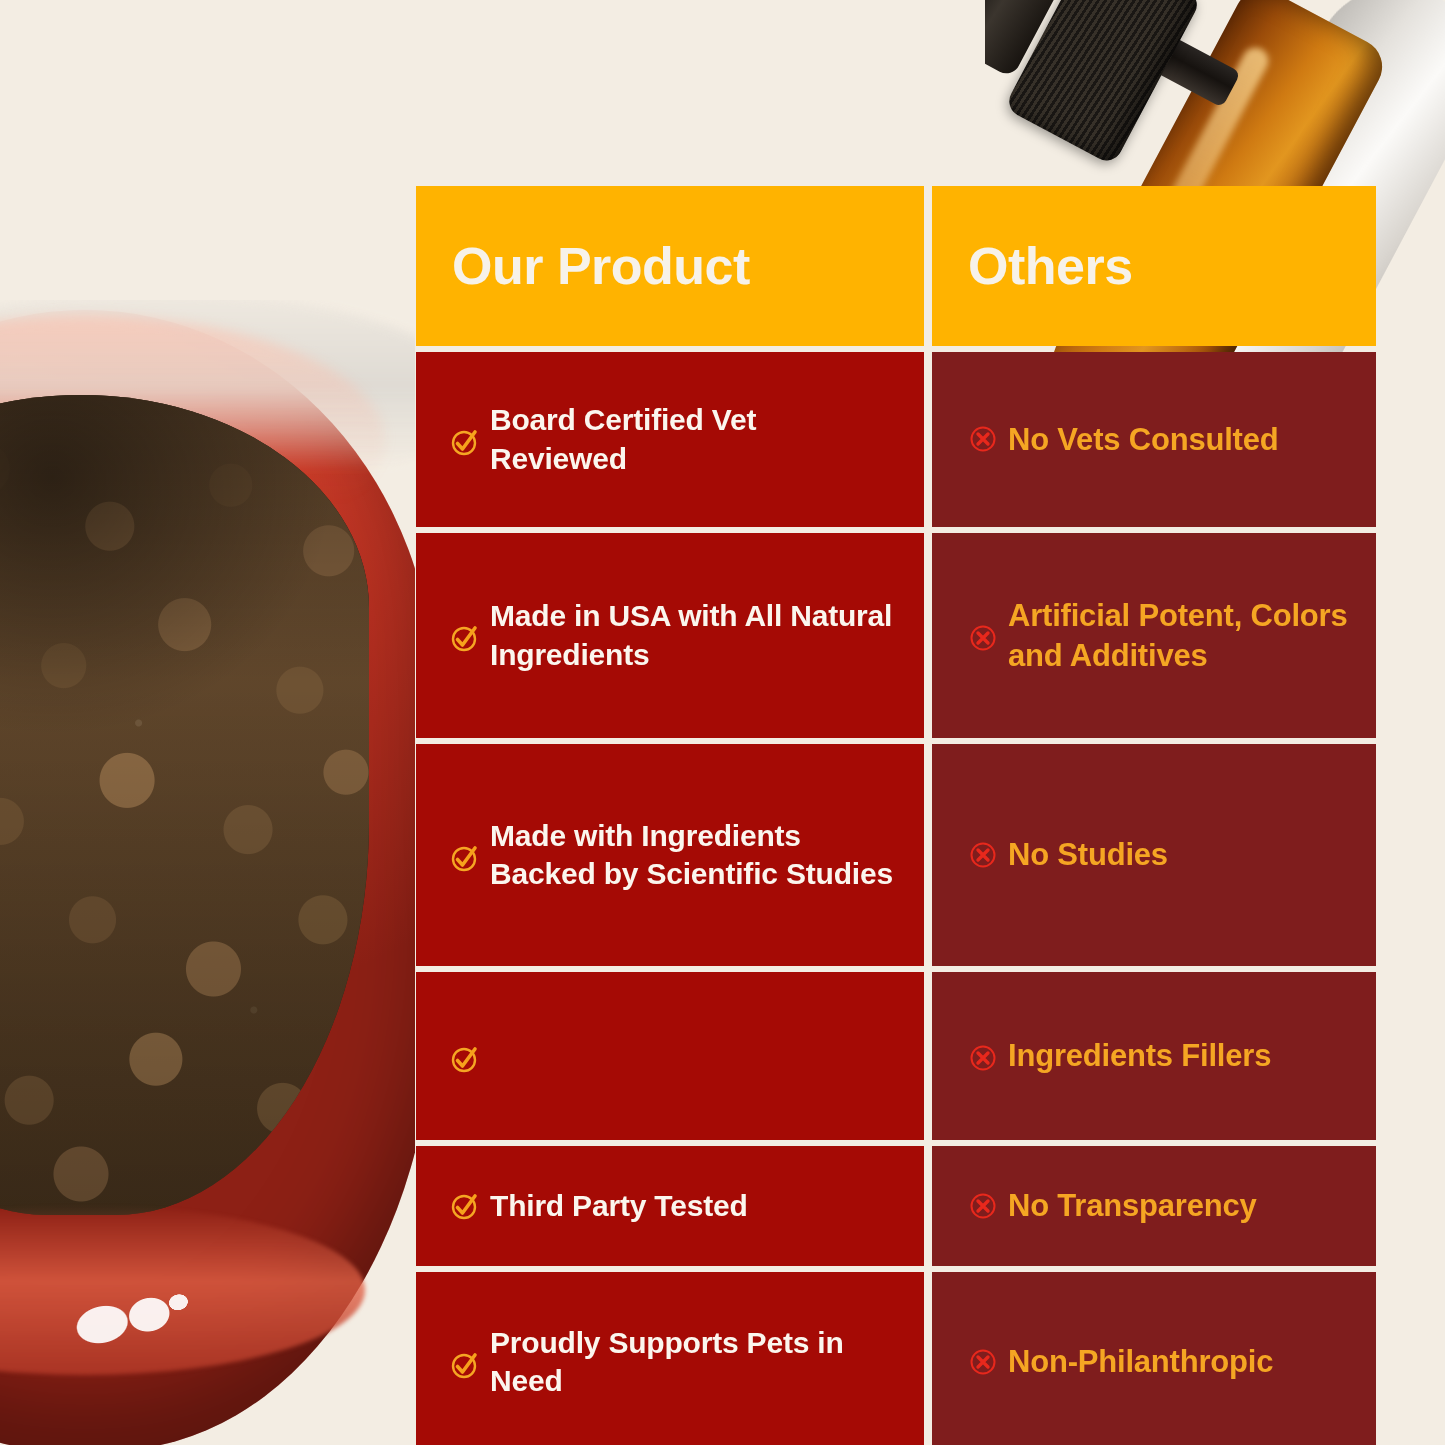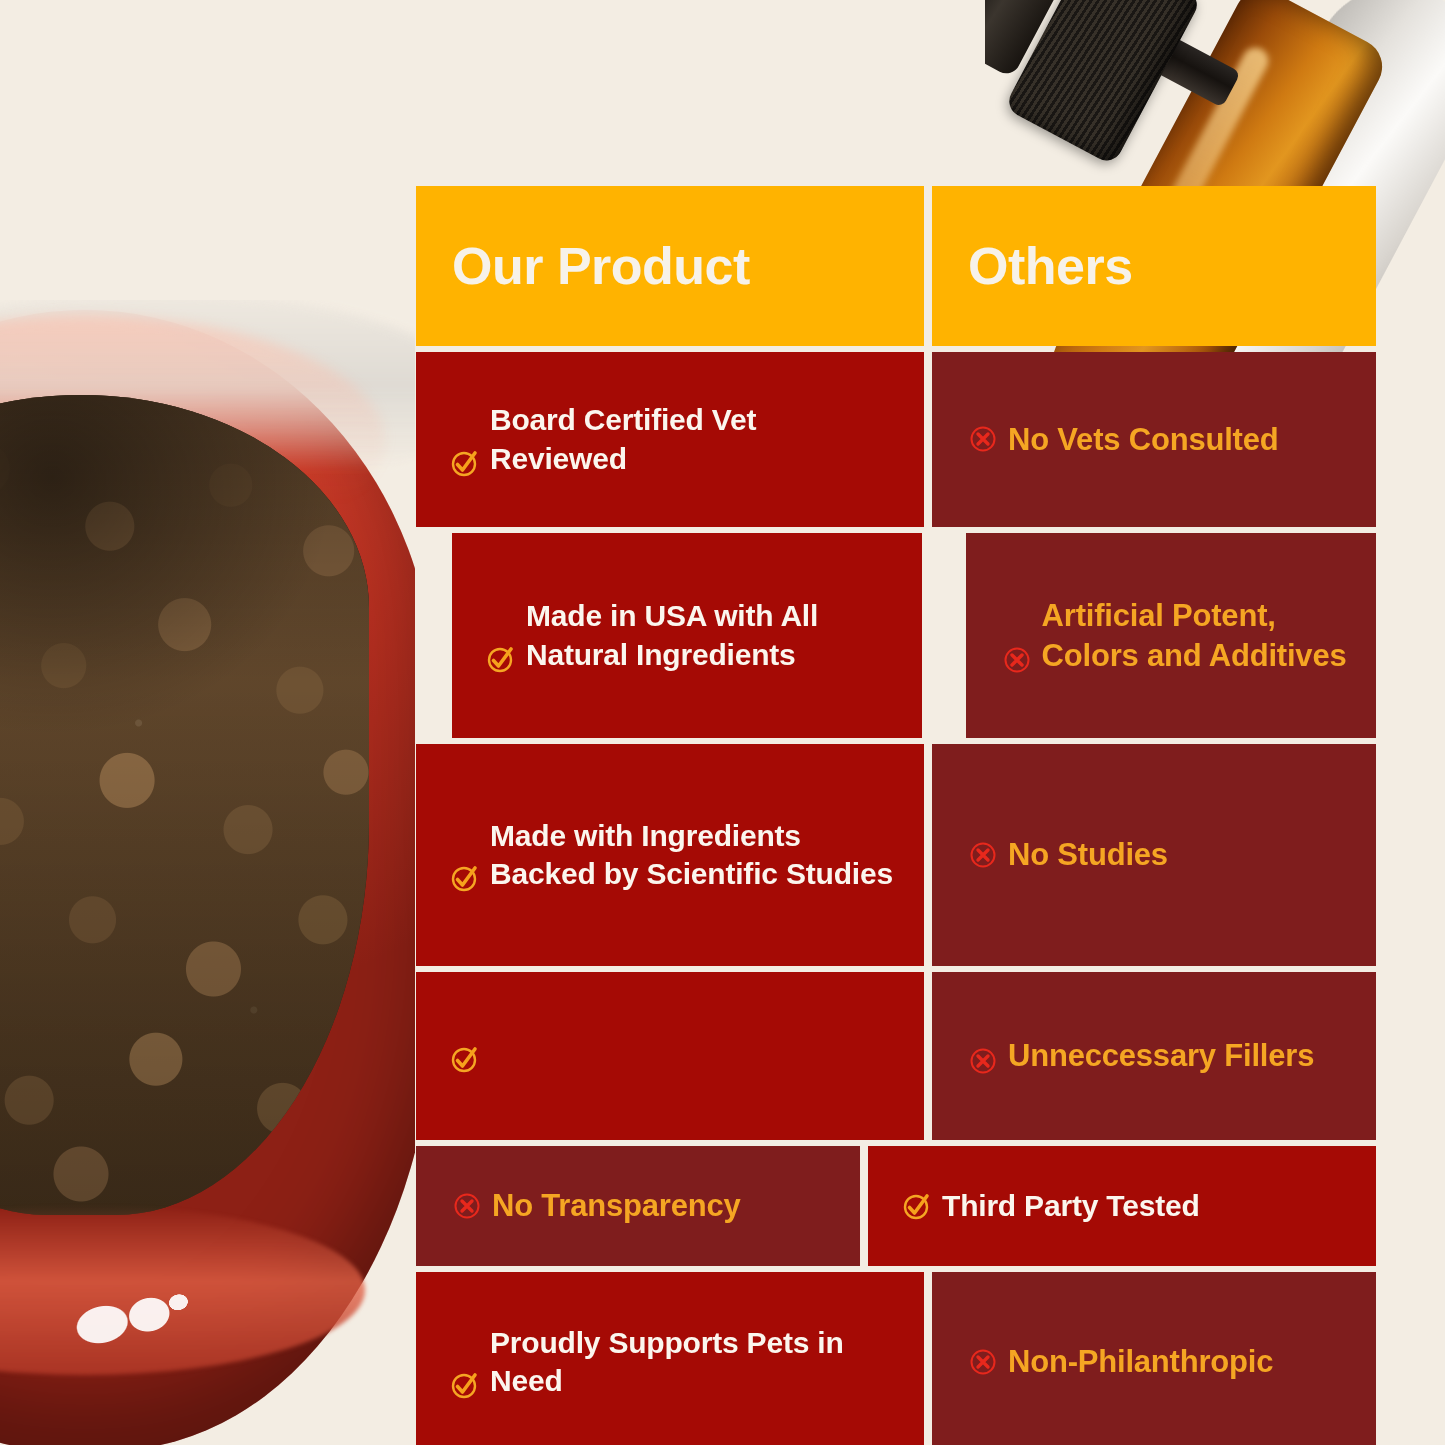--- a/index.html
+++ b/index.html
@@ -278,21 +278,21 @@
     background: #a50a05;
     color: #fbf6ee;
   }
   .body-right {
     background: #7f1d1d;
     color: #f5a623;
   }
 
   .cell-inner {
     display: flex;
-    align-items: flex-end;
+    align-items: center;
     gap: 10px;
     padding: 0 26px 0 34px;
   }
   .cell-inner.rt { padding: 0 16px 0 36px; }
 
   .cell-text {
     font-size: 30px;
     font-weight: bold;
     line-height: 1.28;
     letter-spacing: -0.2px;
@@ -302,21 +302,21 @@
   .ico {
     flex: 0 0 auto;
     width: 30px;
     height: 30px;
     margin-top: 5px;
   }
   .ico svg { display: block; width: 30px; height: 30px; overflow: visible; }
 
   
   .r1 .cell { height: 175px; }
-  .r2 .cell { height: 205px; margin-left: 36px; }
+  .r2 .cell { height: 205px; }
   .r3 .cell { height: 222px; }
   .r4 .cell { height: 168px; }
   .r5 .cell { height: 120px; }
   .r6 .cell { height: 180px; }
 
   .r5 .cell-inner, .r1 .cell-inner.rt, .r3 .cell-inner.rt, .r5 .cell-inner.rt, .r6 .cell-inner.rt {
     align-items: center;
   }
   .r5 .ico, .r1 .right .ico, .r3 .right .ico, .r5 .right .ico, .r6 .right .ico { margin-top: 0; }
 </style>
@@ -451,46 +451,46 @@
         </div>
       </div>
       <div class="cell right body-right">
         <div class="cell-inner rt">
           <span class="ico">
             <svg viewBox="0 0 30 30">
                 <circle cx="15" cy="15" r="11.5" fill="none" stroke="#e8281c" stroke-width="2"></circle>
                 <path d="M10 10 L20 20 M20 10 L10 20" fill="none" stroke="#e8281c" stroke-width="3.4" stroke-linecap="round"></path>
               </svg>
           </span>
-          <span class="cell-text">Unneccessary Fillers</span>
+          <span class="cell-text">Ingredients Fillers</span>
         </div>
       </div>
     </div>
 
     <div class="trow r5">
+      <div class="cell left body-left">
+        <div class="cell-inner">
+          <span class="ico">
+            <svg viewBox="0 0 30 30">
+                <circle cx="14" cy="16" r="11" fill="none" stroke="#f5a623" stroke-width="2.4"></circle>
+                <path d="M7.5 16.5 L12.5 22 L25 5" fill="none" stroke="#f6a11c" stroke-width="3.6" stroke-linecap="round" stroke-linejoin="round"></path>
+              </svg>
+          </span>
+          <span class="cell-text">Third Party Tested</span>
+        </div>
+      </div>
       <div class="cell right body-right">
         <div class="cell-inner rt">
           <span class="ico">
             <svg viewBox="0 0 30 30">
                 <circle cx="15" cy="15" r="11.5" fill="none" stroke="#e8281c" stroke-width="2"></circle>
                 <path d="M10 10 L20 20 M20 10 L10 20" fill="none" stroke="#e8281c" stroke-width="3.4" stroke-linecap="round"></path>
               </svg>
           </span>
           <span class="cell-text">No Transparency</span>
-        </div>
-      </div>
-      <div class="cell left body-left">
-        <div class="cell-inner">
-          <span class="ico">
-            <svg viewBox="0 0 30 30">
-                <circle cx="14" cy="16" r="11" fill="none" stroke="#f5a623" stroke-width="2.4"></circle>
-                <path d="M7.5 16.5 L12.5 22 L25 5" fill="none" stroke="#f6a11c" stroke-width="3.6" stroke-linecap="round" stroke-linejoin="round"></path>
-              </svg>
-          </span>
-          <span class="cell-text">Third Party Tested</span>
         </div>
       </div>
     </div>
 
     <div class="trow r6">
       <div class="cell left body-left">
         <div class="cell-inner">
           <span class="ico">
             <svg viewBox="0 0 30 30">
                 <circle cx="14" cy="16" r="11" fill="none" stroke="#f5a623" stroke-width="2.4"></circle>

